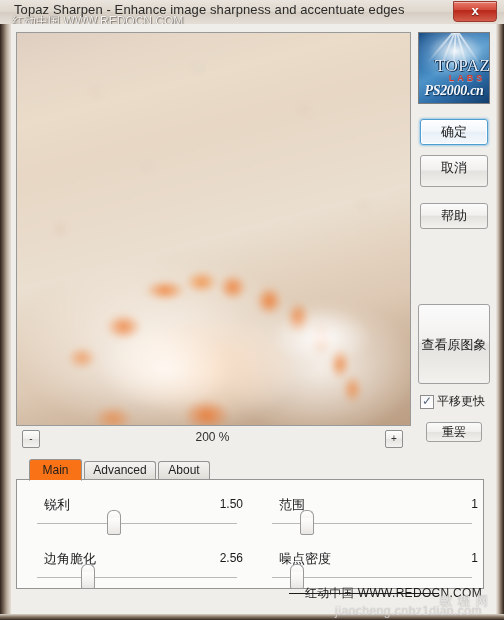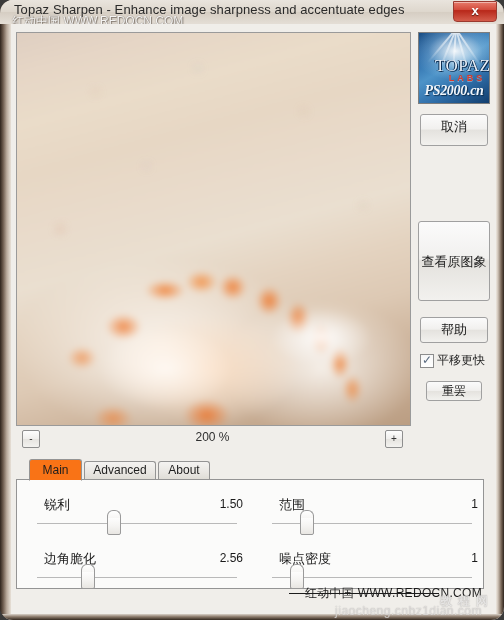--- a/index.html
+++ b/index.html
@@ -13,21 +13,20 @@
   }
 
   
   #window {
     position: relative;
     width: 504px; height: 620px;
     box-sizing: border-box;
     background: linear-gradient(to right,
         #3a2d26 0px, #7c6a5c 3px, #c8bbae 7px, #efe9e2 11px, #f3efe9 100%);
     overflow: hidden;
-    border-radius: 13px;
   }
   #frame-left {
     position: absolute; left: 0; top: 0; width: 11px; height: 620px;
     background: linear-gradient(to right, #2e231c 0%, #6d5b4e 28%, #b9aa9c 62%, #e8e1d8 100%);
   }
   #frame-right {
     position: absolute; right: 0; top: 0; width: 8px; height: 620px;
     background: linear-gradient(to left, #2e231c 0%, #7a6859 35%, #cdc2b6 75%, #eee8e0 100%);
   }
   #frame-bottom {
@@ -369,23 +368,24 @@
         <div class="ray" style="transform:rotate(-34deg)"></div>
         <div class="ray" style="transform:rotate(-16deg)"></div>
         <div class="ray" style="transform:rotate(4deg)"></div>
         <div class="ray" style="transform:rotate(22deg)"></div>
         <div class="ray" style="transform:rotate(40deg)"></div>
         <div id="logo-topaz">TOPAZ</div>
         <div id="logo-labs">LABS</div>
         <div id="logo-ps2000">PS2000.cn</div>
       </div>
 
+      <div id="btn-ok" class="side-btn">确定</div>
       <div id="btn-cancel" class="side-btn">取消</div>
+      <div id="btn-help" class="side-btn">帮助</div>
       <div id="btn-view" class="side-btn">查看原图象</div>
-      <div id="btn-help" class="side-btn">帮助</div>
 
       <div id="chk-row">
         <span id="chk-box">
             <span class="tick">✓</span>
           </span>
         <span>平移更快</span>
       </div>
 
       <div id="btn-reset" class="side-btn">重罢</div>
     </div>

